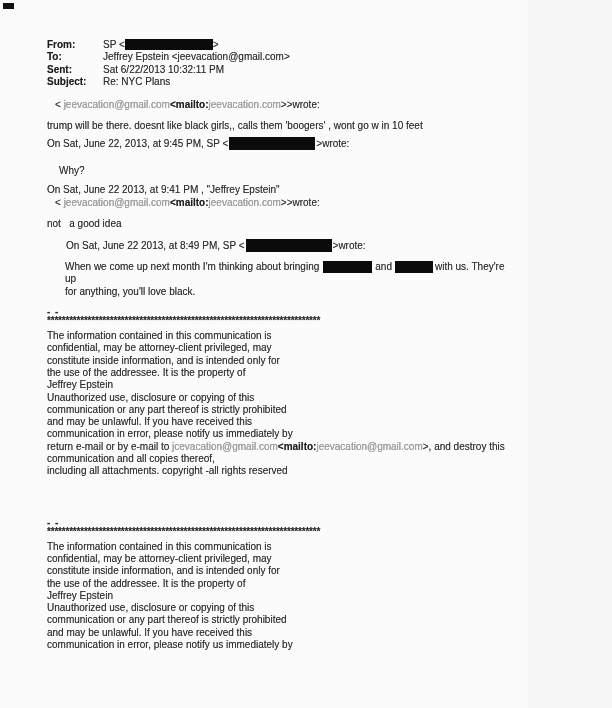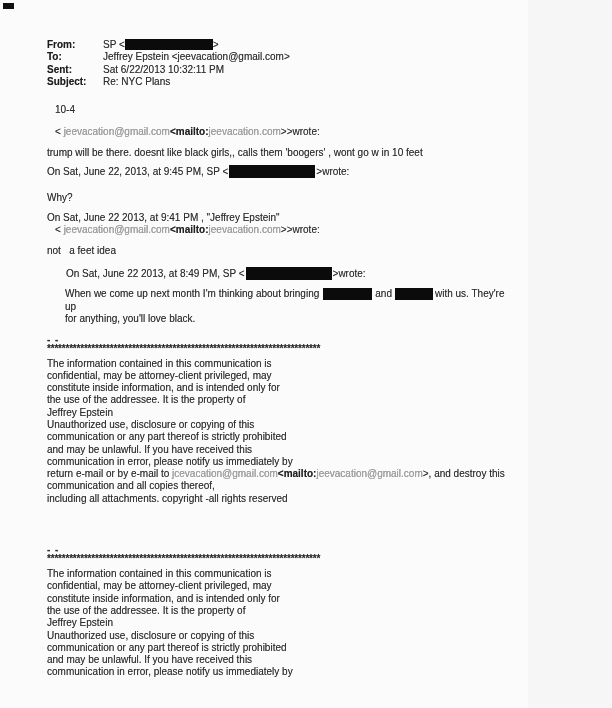--- a/index.html
+++ b/index.html
@@ -38,21 +38,21 @@
   .redact-a{width:49px;height:12px;vertical-align:-3px;margin:0 3px 0 4px;}
   .redact-b{width:38px;height:12px;vertical-align:-3px;margin:0 2px 0 3px;}
   
   .reply-top{margin-top:15px;margin-left:8px;}
   .q1{margin-top:10px;}
   .addr-line{margin-left:8px;}
   .gray{color:var(--link_gray,#a3a3a3);}
   .b{font-weight:bold;color:#222;}
   .msg-trump{margin-top:9px;}
   .q2{margin-top:5px;}
-  .msg-why{margin-top:14px;}
+  .msg-why{margin-top:14px;margin-left:12px;}
   .q3{margin-top:7px;}
   .msg-idea{margin-top:9px;}
   .q4{margin-top:9px;margin-left:19px;}
   .msg-bring{margin-top:8px;margin-left:18px;}
   
   .sig-sep{margin-top:9px;line-height:9px;font-weight:bold;letter-spacing:1px;}
   .stars{line-height:10px;font-weight:bold;letter-spacing:-0.2px;overflow:hidden;white-space:nowrap;width:330px;}
   .legal{line-height:12.3px;}
   .legal .first{margin-top:4px;}
   .disc2{margin-top:40px;}
@@ -79,21 +79,20 @@
       <div class="hrow">
         <span class="hlabel t">Sent:</span>
         <span class="hval t">Sat 6/22/2013 10:32:11 PM</span>
       </div>
       <div class="hrow">
         <span class="hlabel t">Subject:</span>
         <span class="hval t">Re: NYC Plans</span>
       </div>
     </div>
 
-    <div class="reply-top t">10-4</div>
 
     <div class="q1">
       <div class="addr-line">
         <span class="t">&lt; </span><span class="gray t">jeevacation@gmail.com</span><span class="b t">&lt;mailto:</span><span class="gray t">jeevacation.com</span><span class="t">&gt;&gt;wrote:</span>
       </div>
     </div>
 
     <div class="msg-trump t">trump will be there. doesnt like black girls,, calls them 'boogers' , wont go w in 10 feet</div>
 
     <div class="q2">
@@ -102,21 +101,21 @@
 
     <div class="msg-why t">Why?</div>
 
     <div class="q3">
       <div class="t">On Sat, June 22 2013, at 9:41 PM , "Jeffrey Epstein"</div>
       <div class="addr-line">
         <span class="t">&lt; </span><span class="gray t">jeevacation@gmail.com</span><span class="b t">&lt;mailto:</span><span class="gray t">jeevacation.com</span><span class="t">&gt;&gt;wrote:</span>
       </div>
     </div>
 
-    <div class="msg-idea t">not   a feet idea</div>
+    <div class="msg-idea t">not   a good idea</div>
 
     <div class="q4">
       <span class="t">On Sat, June 22 2013, at 8:49 PM, SP &lt;</span><span class="redact redact-quote"></span><span class="t">&gt;wrote:</span>
     </div>
 
     <div class="msg-bring">
       <div>
         <span class="t">When we come up next month I'm thinking about bringing</span><span class="redact redact-a"></span><span class="t">and</span><span class="redact redact-b"></span><span class="t">with us. They're up</span>
       </div>
       <div class="t">for anything, you'll love black.</div>

